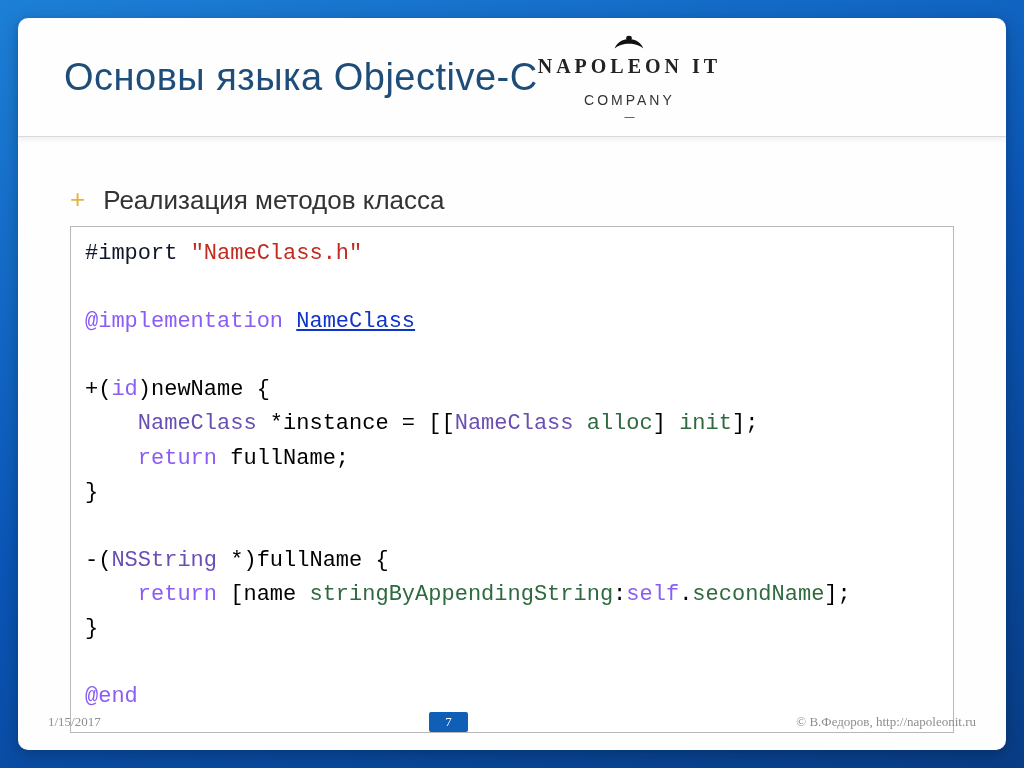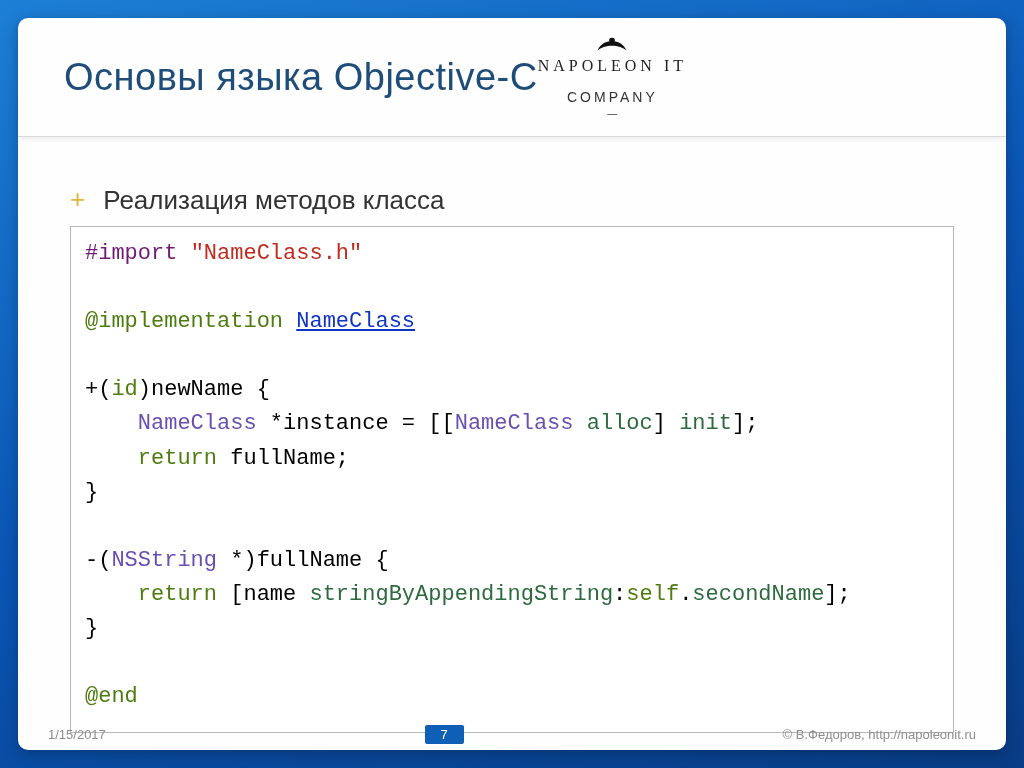--- a/index.html
+++ b/index.html
@@ -47,23 +47,23 @@
     text-align: center;
     color: #222;
   }
   .logo-hat {
     width: 32px;
     height: 20px;
     margin: 0 auto 2px auto;
   }
   .logo-text-main {
     font-family: "Times New Roman", serif;
-    font-size: 16px;
+    font-size: 20px;
     letter-spacing: 4px;
-    font-weight: 400;
+    font-weight: 700;
   }
   .logo-text-sub {
     font-size: 14px;
     letter-spacing: 3px;
     margin-top: 14px;
     color: #333;
   }
   .logo-dash {
     margin-top: 3px;
     font-size: 10px;
@@ -97,37 +97,38 @@
     background: #fff;
     border: 1px solid #b8b8b8;
     padding: 10px 14px 18px 14px;
     font-family: Menlo, Monaco, "Courier New", monospace;
     font-size: 22px;
     line-height: 1.55;
     white-space: pre;
     color: #000;
     overflow: hidden;
   }
-  .tok-pre   { color: #701a75; }           
+  .tok-pre   { color: #0f172a; }           
   .tok-str   { color: #c22a1e; }           
-  .tok-kw    { color: #4d7c0f; }           
+  .tok-kw    { color: #8b5cf6; }           
   .tok-link  { color: #1034c8; text-decoration: underline; }
   .tok-type  { color: #6a4fb2; }           
   .tok-msg   { color: #2d6a3d; }           
   
   .footer {
     position: absolute;
     left: 0;
     right: 0;
-    bottom: 0;
+    bottom: 12px;
     height: 32px;
     display: flex;
     align-items: center;
     color: #8e8e8e;
     font-size: 13px;
+    font-family: Liberation Serif, serif;
   }
   .footer-left {
     flex: 0 0 auto;
     padding-left: 30px;
   }
   .footer-center {
     flex: 1 1 auto;
     text-align: center;
   }
   .page-badge {

